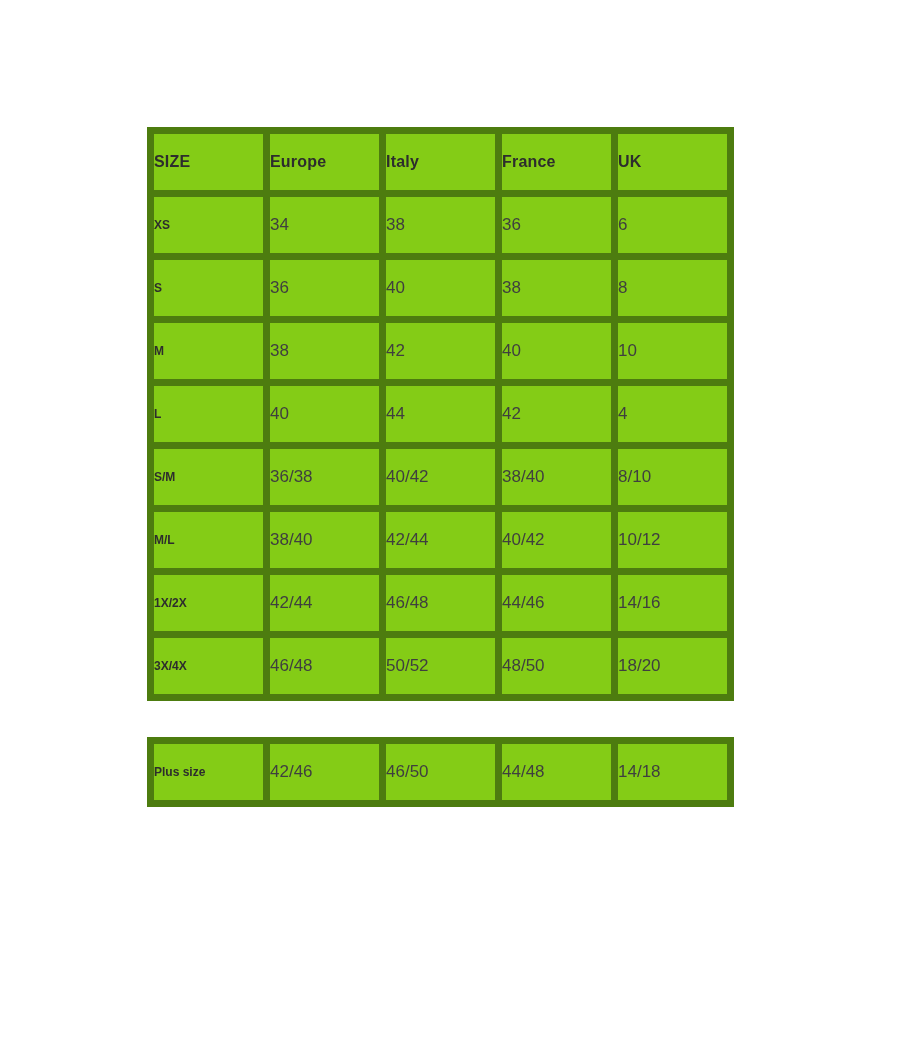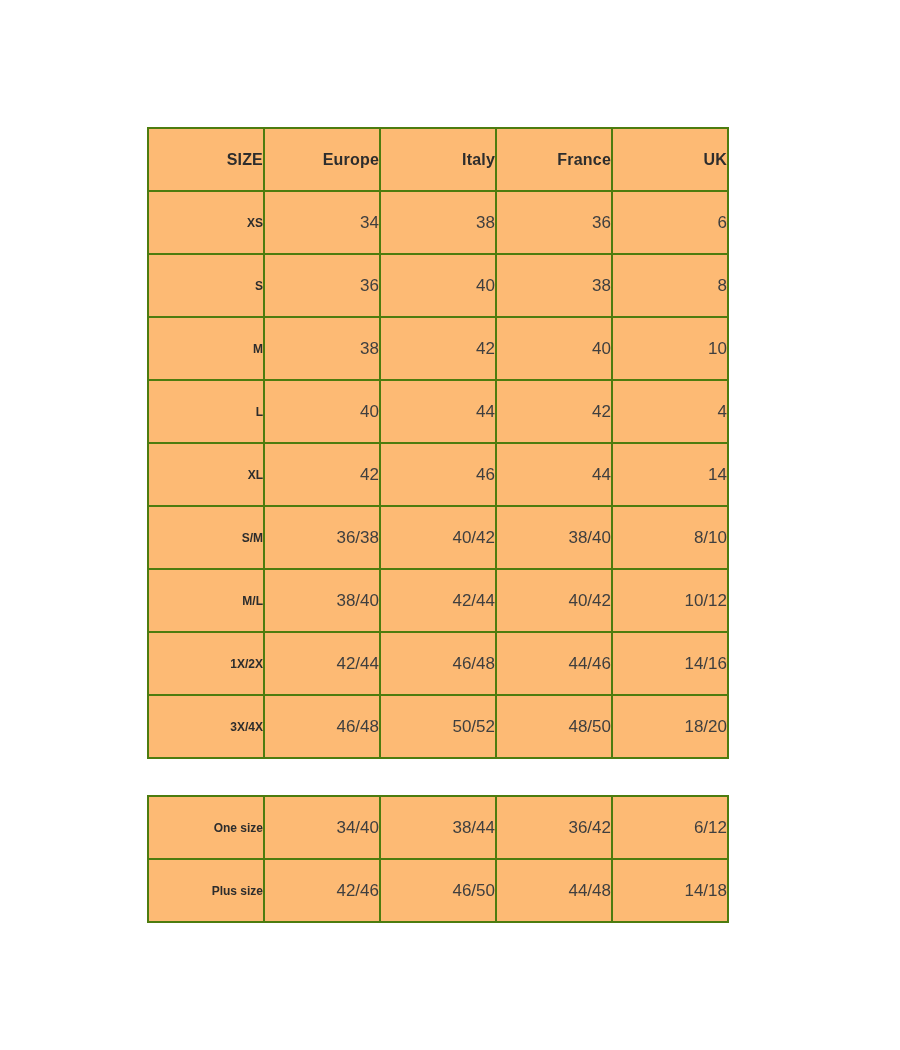--- a/index.html
+++ b/index.html
@@ -15,27 +15,27 @@
     position: absolute;
     left: 147px;
     top: 127px;
   }
   table.size-table {
     border-collapse: collapse;
     table-layout: fixed;
   }
   table.size-table th,
   table.size-table td {
-    border: 2px solid #4d7c0f;
+    border: 7px solid #4d7c0f;
     width: 116px;
     height: 63px;
     padding: 0;
-    text-align: right;
+    text-align: left;
     vertical-align: middle;
-    background: #fdba74;
+    background: #84cc16;
   }
   table.size-table th.col-header {
     font-size: 16px;
     font-weight: bold;
     color: #2d2d2d;
     letter-spacing: 0.2px;
   }
   table.size-table th.row-label {
     font-size: 12px;
     font-weight: bold;
@@ -89,27 +89,20 @@
         <td class="value-cell">10</td>
       </tr>
       <tr>
         <th class="row-label">L</th>
         <td class="value-cell">40</td>
         <td class="value-cell">44</td>
         <td class="value-cell">42</td>
         <td class="value-cell">4</td>
       </tr>
       <tr>
-        <th class="row-label">XL</th>
-        <td class="value-cell">42</td>
-        <td class="value-cell">46</td>
-        <td class="value-cell">44</td>
-        <td class="value-cell">14</td>
-      </tr>
-      <tr>
         <th class="row-label">S/M</th>
         <td class="value-cell">36/38</td>
         <td class="value-cell">40/42</td>
         <td class="value-cell">38/40</td>
         <td class="value-cell">8/10</td>
       </tr>
       <tr>
         <th class="row-label">M/L</th>
         <td class="value-cell">38/40</td>
         <td class="value-cell">42/44</td>
@@ -129,27 +122,20 @@
         <td class="value-cell">50/52</td>
         <td class="value-cell">48/50</td>
         <td class="value-cell">18/20</td>
       </tr>
     </tbody>
   </table>
 
   <table class="size-table secondary">
     <tbody>
       <tr>
-        <th class="row-label">One size</th>
-        <td class="value-cell">34/40</td>
-        <td class="value-cell">38/44</td>
-        <td class="value-cell">36/42</td>
-        <td class="value-cell">6/12</td>
-      </tr>
-      <tr>
         <th class="row-label">Plus size</th>
         <td class="value-cell">42/46</td>
         <td class="value-cell">46/50</td>
         <td class="value-cell">44/48</td>
         <td class="value-cell">14/18</td>
       </tr>
     </tbody>
   </table>
 
 </div>

